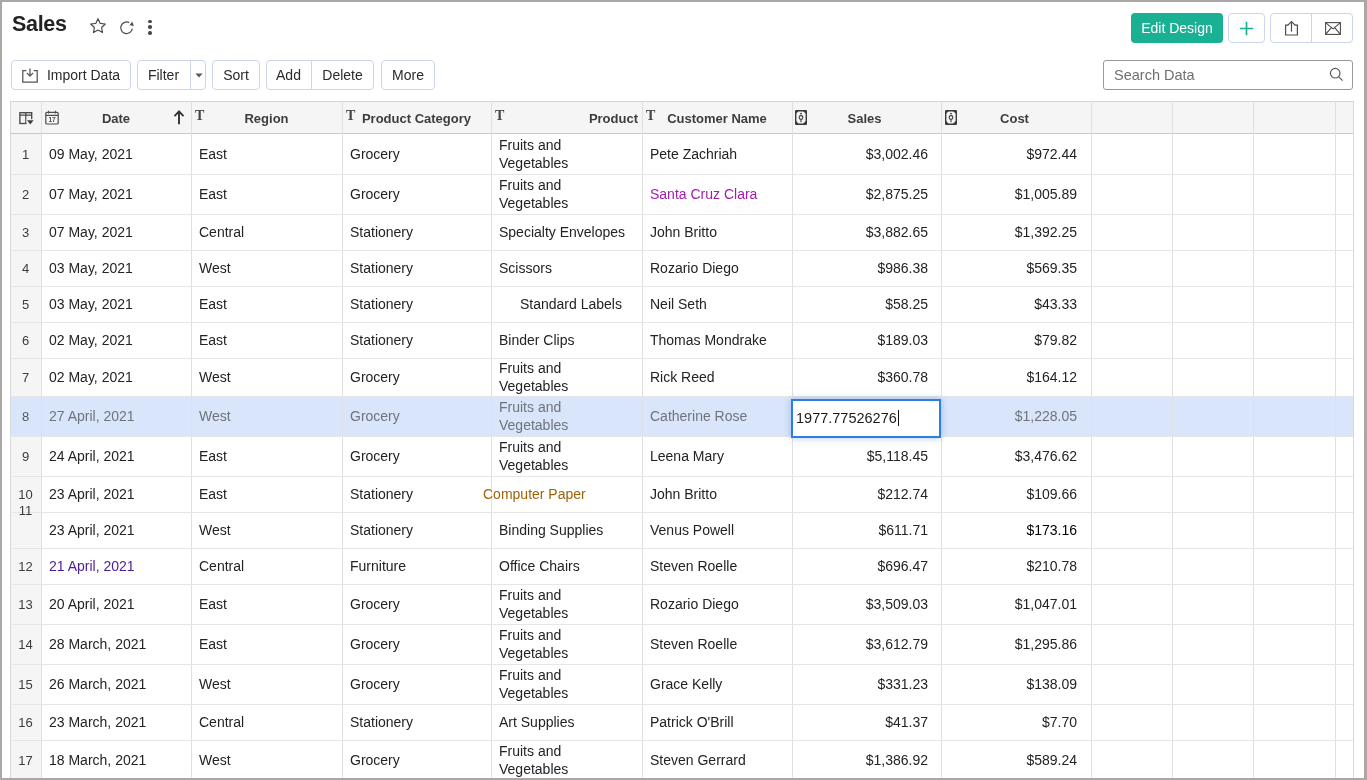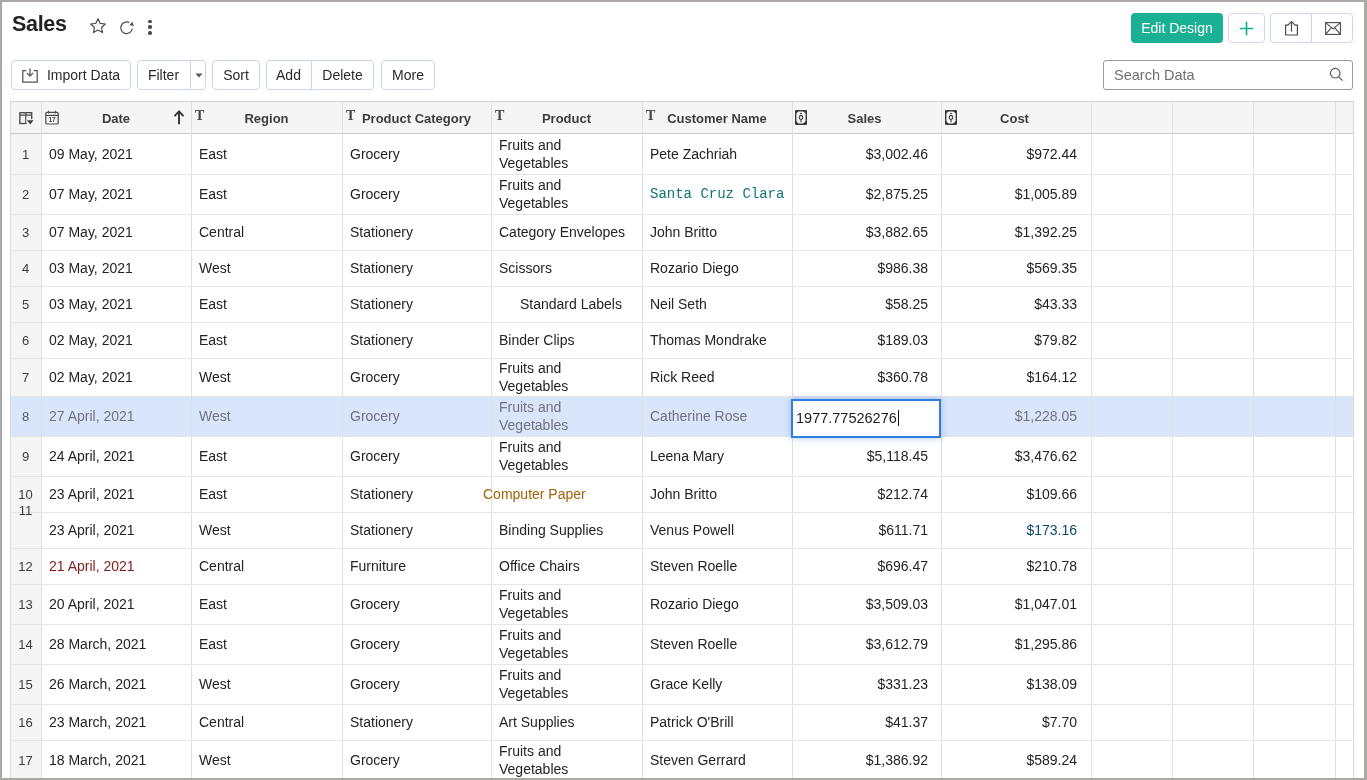--- a/index.html
+++ b/index.html
@@ -107,21 +107,21 @@
   </svg>
 <div class="hdrlbl" style="left:60px;width:112px;">Date</div>
 <svg class="abs" style="left:173px;top:109.5px;" width="12" height="15" viewBox="0 0 12 15">
     <path d="M6 14.2 V1.8 M1.5 6.1 L6 1.4 L10.5 6.1" fill="none" stroke="#343434" stroke-width="1.9"></path>
   </svg>
 <div class="abs" style="left:195px;top:108px;font-family:'Liberation Serif',serif;font-size:14px;font-weight:bold;color:#444;">T</div>
 <div class="hdrlbl" style="left:211px;width:111px;">Region</div>
 <div class="abs" style="left:346px;top:108px;font-family:'Liberation Serif',serif;font-size:14px;font-weight:bold;color:#444;">T</div>
 <div class="hdrlbl" style="left:358px;width:117px;">Product Category</div>
 <div class="abs" style="left:495px;top:108px;font-family:'Liberation Serif',serif;font-size:14px;font-weight:bold;color:#444;">T</div>
-<div class="hdrlbl" style="left:511px;width:111px;">Product</div>
+<div class="hdrlbl" style="left:527px;width:111px;text-align:right;">Product</div>
 <div class="abs" style="left:646px;top:108px;font-family:'Liberation Serif',serif;font-size:14px;font-weight:bold;color:#444;">T</div>
 <div class="hdrlbl" style="left:662px;width:110px;">Customer Name</div>
 <svg class="abs" style="left:795px;top:109.5px;" width="12" height="15" viewBox="0 0 12 15">
     <rect x="0.7" y="0.7" width="10.6" height="13.6" fill="none" stroke="#3b3b3b" stroke-width="1.4" rx="0.5"></rect>
     <path d="M0.7 0.7 L4 0.7 L0.7 4 Z M11.3 0.7 L11.3 4 L7.6 0.7 Z M0.7 14.3 L0.7 10.6 L4 14.3 Z M11.3 14.3 L7.6 14.3 L11.3 10.6 Z" fill="#3b3b3b"></path>
     <circle cx="6" cy="3.6" r="0.9" fill="#3b3b3b"></circle>
     <path d="M6 5.2 V5.6 M6 9.4 V12.2" stroke="#3b3b3b" stroke-width="1.1"></path>
     <circle cx="6" cy="7.5" r="1.9" fill="none" stroke="#3b3b3b" stroke-width="1.1"></circle>
   </svg>
 <div class="hdrlbl" style="left:812px;width:105px;">Sales</div>
@@ -145,28 +145,28 @@
 <div class="cell num" style="left:792px;top:134px;width:136px;height:40px;line-height:40px;color:#222325;">$3,002.46</div>
 <div class="cell num" style="left:941px;top:134px;width:136px;height:40px;line-height:40px;color:#222325;">$972.44</div>
 <div class="abs" style="left:10px;top:174px;width:31px;height:40px;font-size:13px;color:#3c3c3c;display:flex;align-items:center;justify-content:center;">2</div>
 <div class="cell" style="left:49px;top:174px;width:142px;height:40px;line-height:40px;color:#222325;">07 May, 2021</div>
 <div class="cell" style="left:199px;top:174px;width:143px;height:40px;line-height:40px;color:#222325;">East</div>
 <div class="cell" style="left:350px;top:174px;width:141px;height:40px;line-height:40px;color:#222325;">Grocery</div>
 <div class="cell" style="left:499px;top:174px;width:143px;height:40px;display:flex;flex-direction:column;justify-content:center;line-height:18px;color:#222325;">
     <span>Fruits and</span>
     <span>Vegetables</span>
   </div>
-<div class="cell" style="left:650px;top:174px;width:142px;height:40px;line-height:40px;color:#0f766e;font-family:Liberation Mono, monospace;">Santa Cruz Clara</div>
+<div class="cell" style="left:650px;top:174px;width:142px;height:40px;line-height:40px;color:#a21caf;">Santa Cruz Clara</div>
 <div class="cell num" style="left:792px;top:174px;width:136px;height:40px;line-height:40px;color:#222325;">$2,875.25</div>
 <div class="cell num" style="left:941px;top:174px;width:136px;height:40px;line-height:40px;color:#222325;">$1,005.89</div>
 <div class="abs" style="left:10px;top:214px;width:31px;height:36px;font-size:13px;color:#3c3c3c;display:flex;align-items:center;justify-content:center;">3</div>
 <div class="cell" style="left:49px;top:214px;width:142px;height:36px;line-height:36px;color:#222325;">07 May, 2021</div>
 <div class="cell" style="left:199px;top:214px;width:143px;height:36px;line-height:36px;color:#222325;">Central</div>
 <div class="cell" style="left:350px;top:214px;width:141px;height:36px;line-height:36px;color:#222325;">Stationery</div>
-<div class="cell" style="left:499px;top:214px;width:143px;height:36px;line-height:36px;color:#222325;">Category Envelopes</div>
+<div class="cell" style="left:499px;top:214px;width:143px;height:36px;line-height:36px;color:#222325;">Specialty Envelopes</div>
 <div class="cell" style="left:650px;top:214px;width:142px;height:36px;line-height:36px;color:#222325;">John Britto</div>
 <div class="cell num" style="left:792px;top:214px;width:136px;height:36px;line-height:36px;color:#222325;">$3,882.65</div>
 <div class="cell num" style="left:941px;top:214px;width:136px;height:36px;line-height:36px;color:#222325;">$1,392.25</div>
 <div class="abs" style="left:10px;top:250px;width:31px;height:36px;font-size:13px;color:#3c3c3c;display:flex;align-items:center;justify-content:center;">4</div>
 <div class="cell" style="left:49px;top:250px;width:142px;height:36px;line-height:36px;color:#222325;">03 May, 2021</div>
 <div class="cell" style="left:199px;top:250px;width:143px;height:36px;line-height:36px;color:#222325;">West</div>
 <div class="cell" style="left:350px;top:250px;width:141px;height:36px;line-height:36px;color:#222325;">Stationery</div>
 <div class="cell" style="left:499px;top:250px;width:143px;height:36px;line-height:36px;color:#222325;">Scissors</div>
 <div class="cell" style="left:650px;top:250px;width:142px;height:36px;line-height:36px;color:#222325;">Rozario Diego</div>
 <div class="cell num" style="left:792px;top:250px;width:136px;height:36px;line-height:36px;color:#222325;">$986.38</div>
@@ -229,23 +229,23 @@
 <div class="cell" style="left:650px;top:476px;width:142px;height:36px;line-height:36px;color:#222325;">John Britto</div>
 <div class="cell num" style="left:792px;top:476px;width:136px;height:36px;line-height:36px;color:#222325;">$212.74</div>
 <div class="cell num" style="left:941px;top:476px;width:136px;height:36px;line-height:36px;color:#222325;">$109.66</div>
 <div class="abs" style="left:10px;top:492px;width:31px;height:36px;font-size:13px;color:#3c3c3c;display:flex;align-items:center;justify-content:center;">11</div>
 <div class="cell" style="left:49px;top:512px;width:142px;height:36px;line-height:36px;color:#222325;">23 April, 2021</div>
 <div class="cell" style="left:199px;top:512px;width:143px;height:36px;line-height:36px;color:#222325;">West</div>
 <div class="cell" style="left:350px;top:512px;width:141px;height:36px;line-height:36px;color:#222325;">Stationery</div>
 <div class="cell" style="left:499px;top:512px;width:143px;height:36px;line-height:36px;color:#222325;">Binding Supplies</div>
 <div class="cell" style="left:650px;top:512px;width:142px;height:36px;line-height:36px;color:#222325;">Venus Powell</div>
 <div class="cell num" style="left:792px;top:512px;width:136px;height:36px;line-height:36px;color:#222325;">$611.71</div>
-<div class="cell num" style="left:941px;top:512px;width:136px;height:36px;line-height:36px;color:#0c4a6e;">$173.16</div>
+<div class="cell num" style="left:941px;top:512px;width:136px;height:36px;line-height:36px;color:#000000;">$173.16</div>
 <div class="abs" style="left:10px;top:548px;width:31px;height:36px;font-size:13px;color:#3c3c3c;display:flex;align-items:center;justify-content:center;">12</div>
-<div class="cell" style="left:49px;top:548px;width:142px;height:36px;line-height:36px;color:#7f1d1d;">21 April, 2021</div>
+<div class="cell" style="left:49px;top:548px;width:142px;height:36px;line-height:36px;color:#4c1d95;">21 April, 2021</div>
 <div class="cell" style="left:199px;top:548px;width:143px;height:36px;line-height:36px;color:#222325;">Central</div>
 <div class="cell" style="left:350px;top:548px;width:141px;height:36px;line-height:36px;color:#222325;">Furniture</div>
 <div class="cell" style="left:499px;top:548px;width:143px;height:36px;line-height:36px;color:#222325;">Office Chairs</div>
 <div class="cell" style="left:650px;top:548px;width:142px;height:36px;line-height:36px;color:#222325;">Steven Roelle</div>
 <div class="cell num" style="left:792px;top:548px;width:136px;height:36px;line-height:36px;color:#222325;">$696.47</div>
 <div class="cell num" style="left:941px;top:548px;width:136px;height:36px;line-height:36px;color:#222325;">$210.78</div>
 <div class="abs" style="left:10px;top:584px;width:31px;height:40px;font-size:13px;color:#3c3c3c;display:flex;align-items:center;justify-content:center;">13</div>
 <div class="cell" style="left:49px;top:584px;width:142px;height:40px;line-height:40px;color:#222325;">20 April, 2021</div>
 <div class="cell" style="left:199px;top:584px;width:143px;height:40px;line-height:40px;color:#222325;">East</div>
 <div class="cell" style="left:350px;top:584px;width:141px;height:40px;line-height:40px;color:#222325;">Grocery</div>

